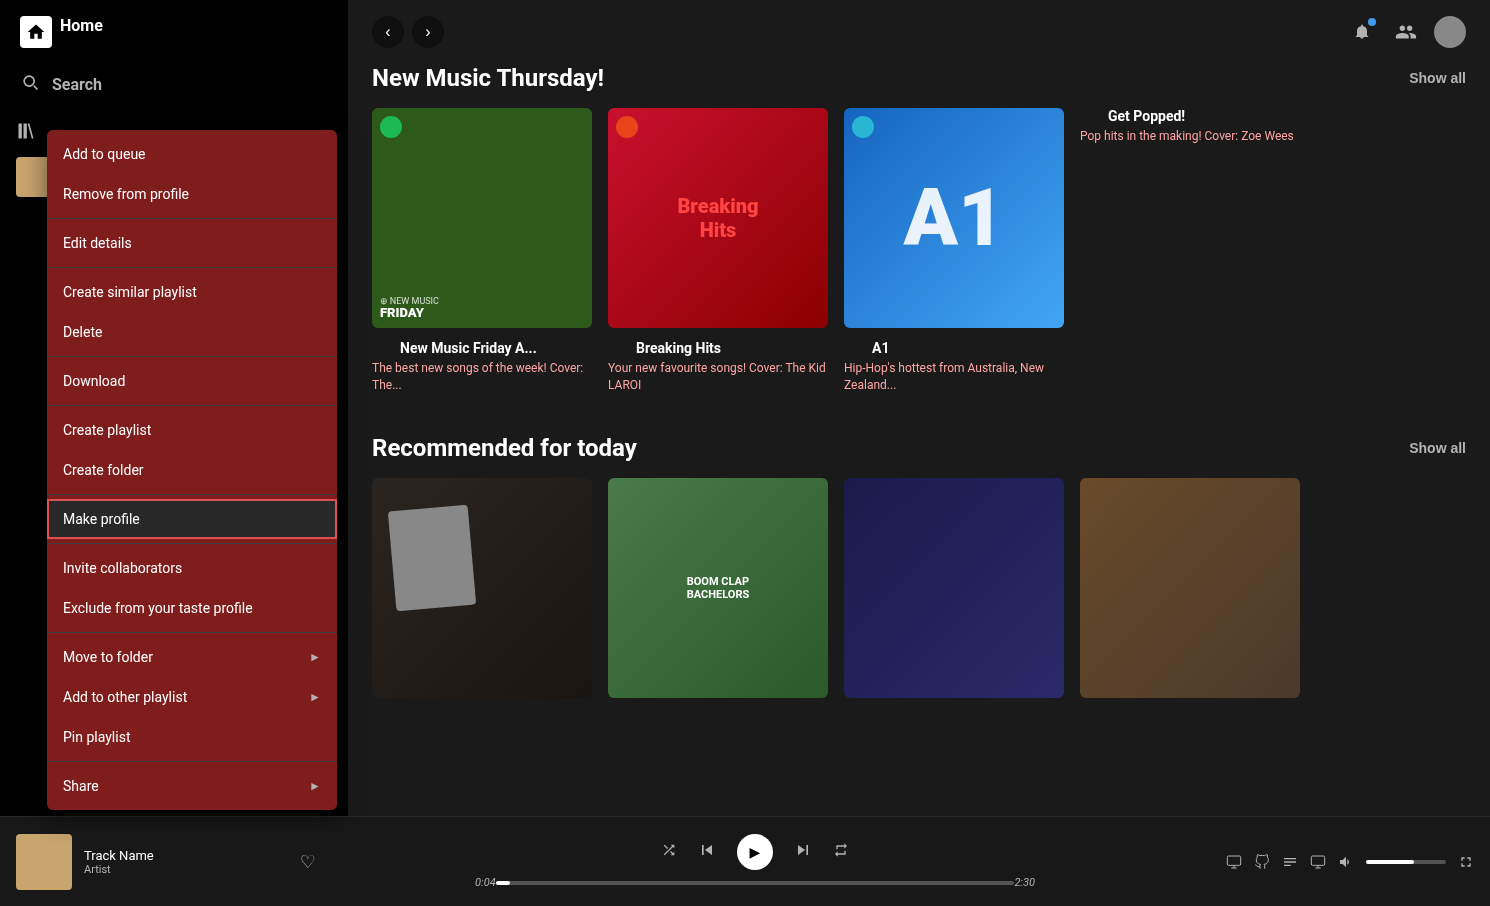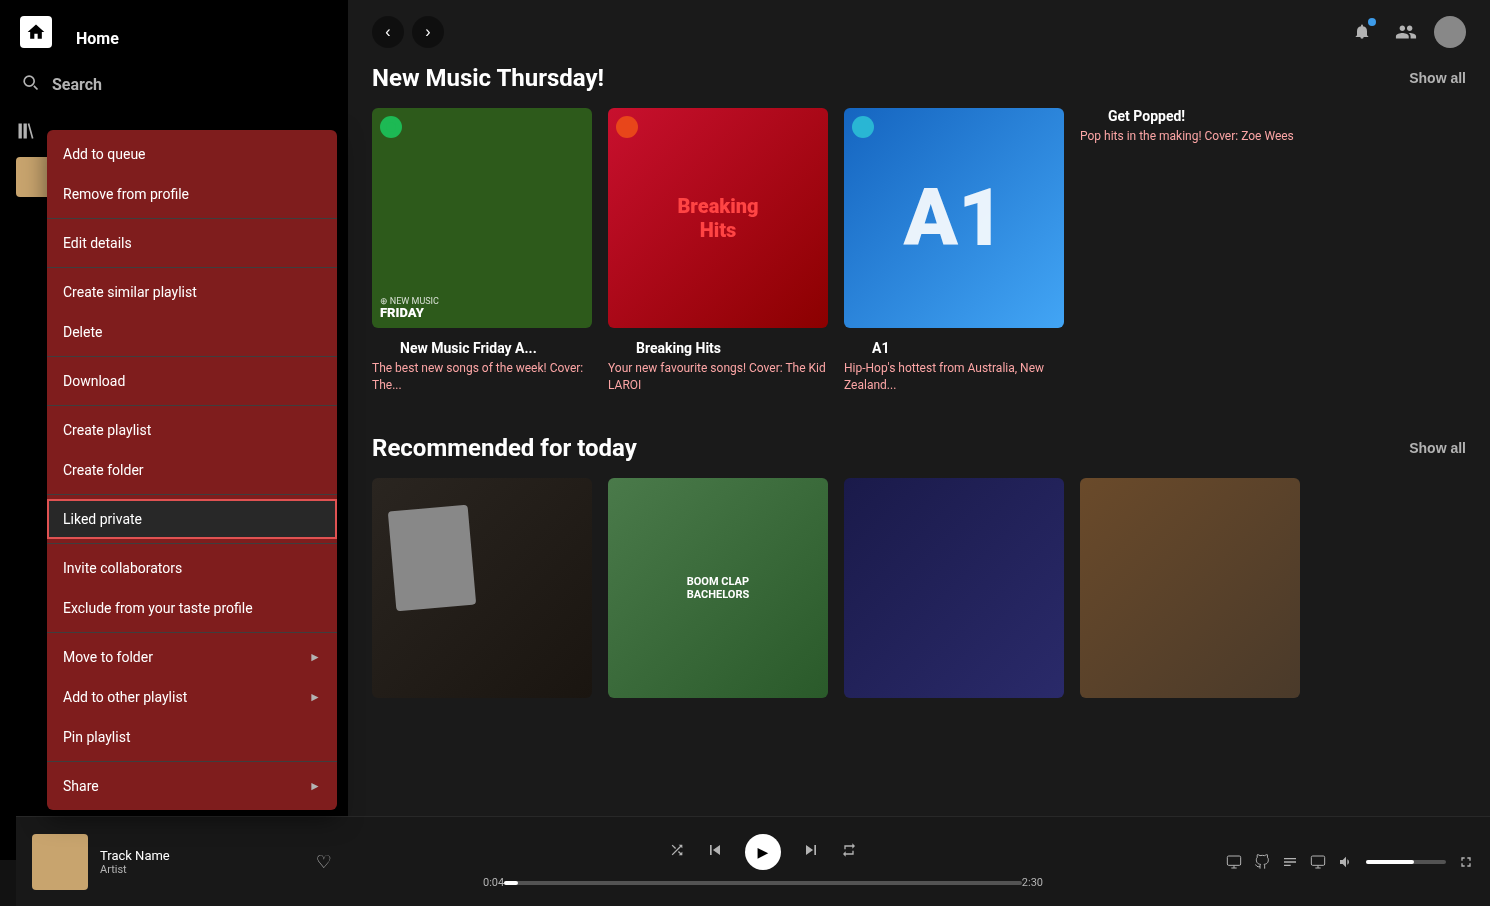--- a/index.html
+++ b/index.html
@@ -20,22 +20,22 @@
       width: 348px;
       height: 860px;
       background: #000;
       display: flex;
       flex-direction: column;
     }
 
     .sidebar-top {
       padding: 16px 20px;
       display: flex;
-      align-items: flex-end;
-      gap: 24px;
+      align-items: flex-start;
+      gap: 8px;
     }
 
     .sidebar-home-icon {
       width: 32px; height: 32px;
       background: #fff;
       border-radius: 4px;
       display: flex; align-items: center; justify-content: center;
       flex-shrink: 0;
     }
 
@@ -241,21 +241,21 @@
       line-height: 1.4;
       display: -webkit-box;
       -webkit-line-clamp: 2;
       -webkit-box-orient: vertical;
       overflow: hidden;
     }
 
     
     .player-bar {
       position: absolute;
-      bottom: 0; left: 16px; right: 0;
+      bottom: 0; left: 0; right: 0;
       height: 90px;
       background: #181818;
       border-top: 1px solid #282828;
       display: flex;
       align-items: center;
       padding: 0 16px;
       gap: 16px;
     }
 
     .player-left {
@@ -317,20 +317,21 @@
       font-size: 14px;
       cursor: pointer;
       display: flex; align-items: center; justify-content: center;
     }
 
     .progress-row {
       display: flex;
       align-items: center;
       width: 100%;
       max-width: 560px;
+      font-style: italic;
     }
 
     .time-label { font-size: 11px; color: #b3b3b3; }
 
     .progress-bar-wrap {
       flex: 1;
       height: 4px;
       background: #535353;
       border-radius: 2px;
       position: relative;
@@ -557,21 +558,21 @@
     </div>
     <div class="context-menu-divider"></div>
     <div class="context-menu-item">
       <span>Create playlist</span>
     </div>
     <div class="context-menu-item">
       <span>Create folder</span>
     </div>
     <div class="context-menu-divider"></div>
     <div class="context-menu-item highlighted">
-      <span>Liked private</span>
+      <span>Make profile</span>
     </div>
     <div class="context-menu-divider"></div>
     <div class="context-menu-item">
       <span>Invite collaborators</span>
     </div>
     <div class="context-menu-item">
       <span>Exclude from your taste profile</span>
     </div>
     <div class="context-menu-divider"></div>
     <div class="context-menu-item">

